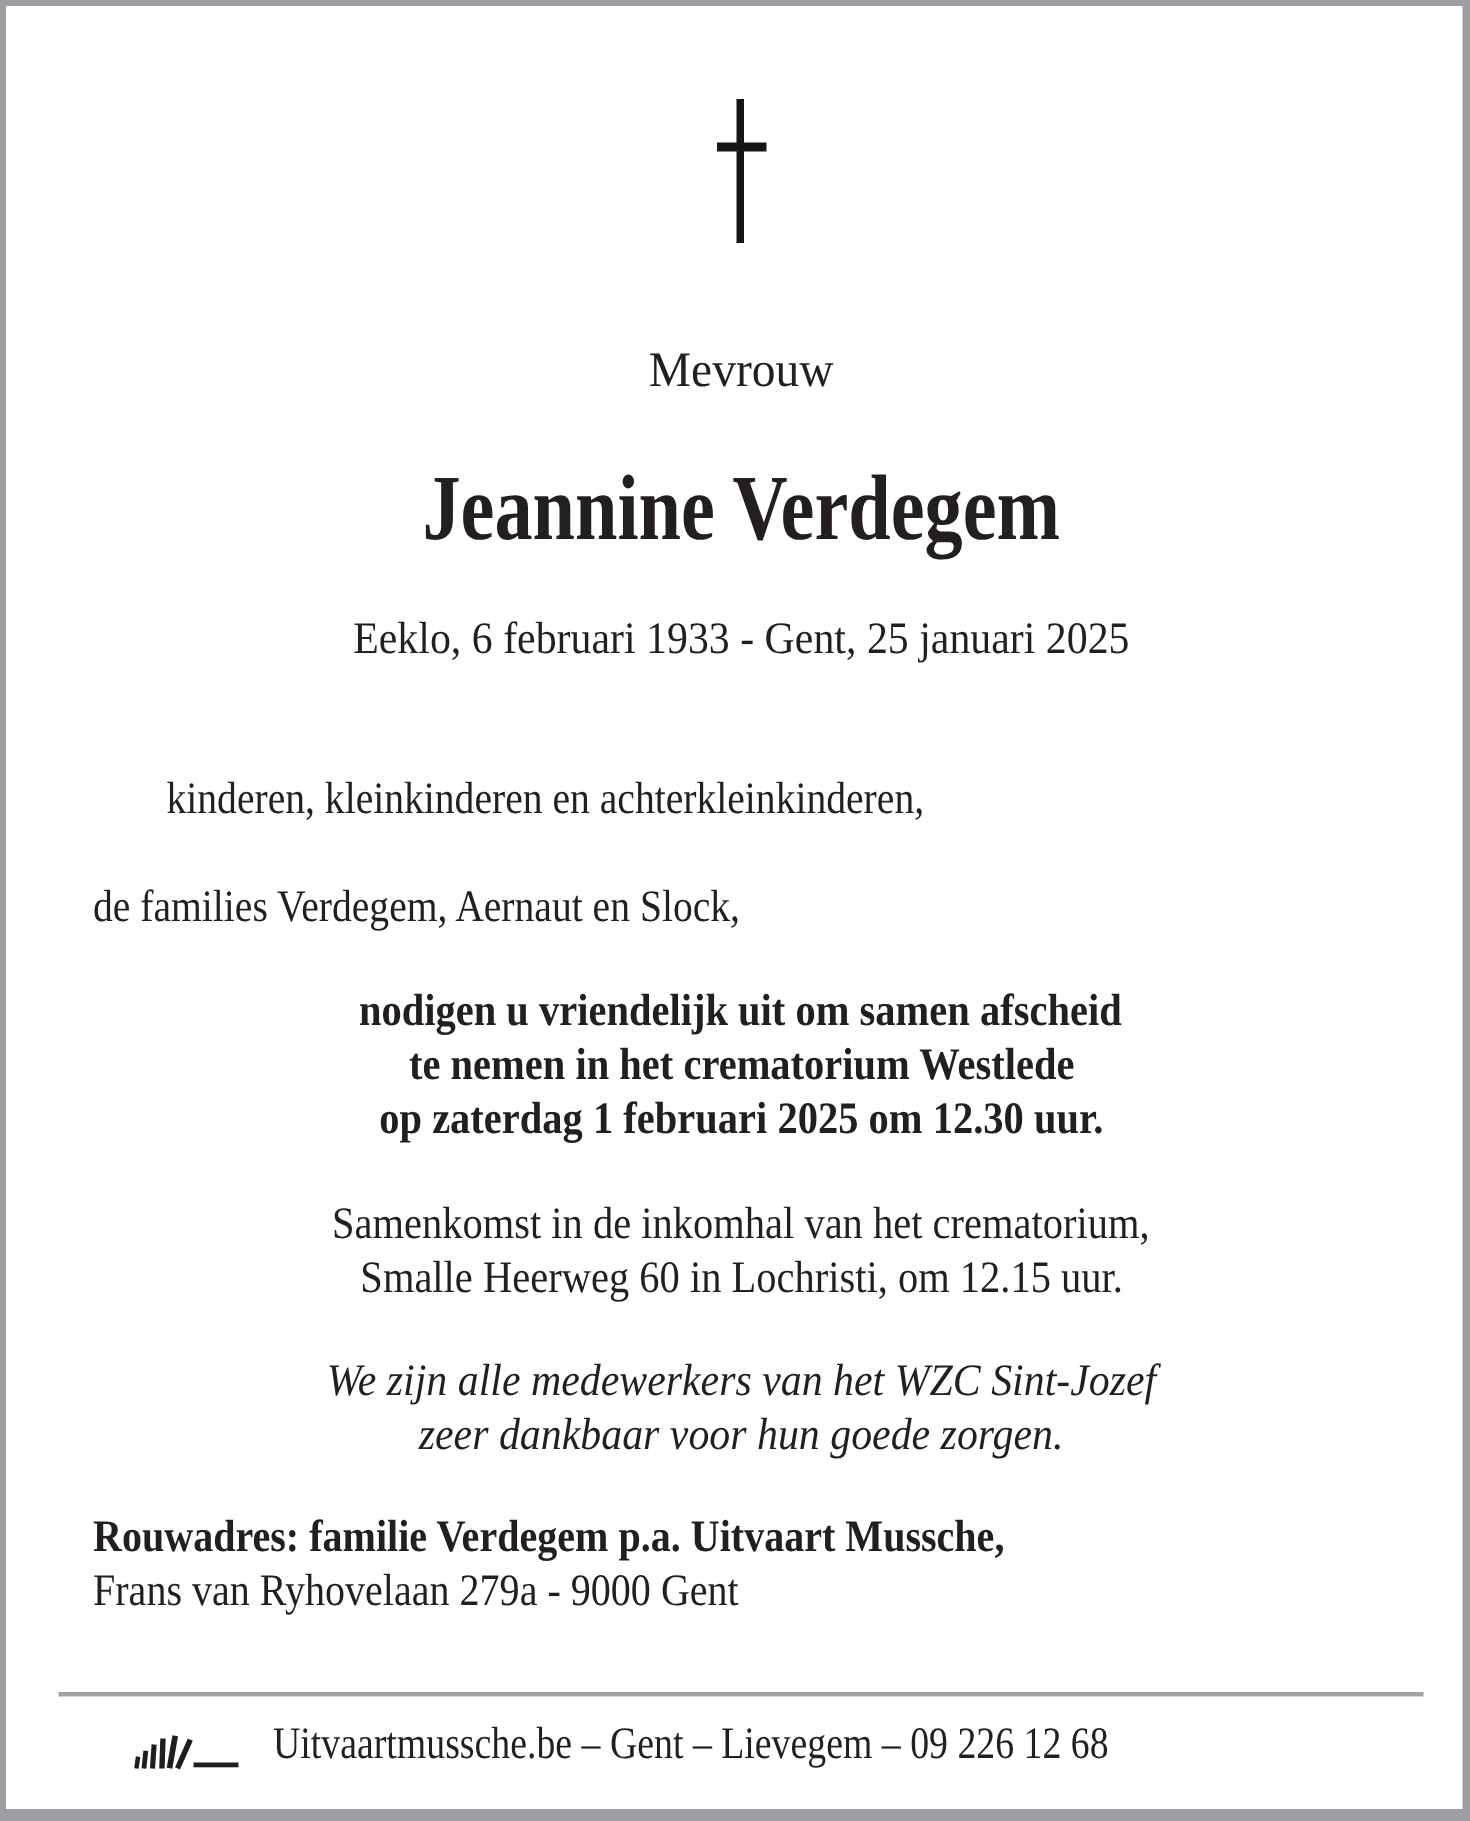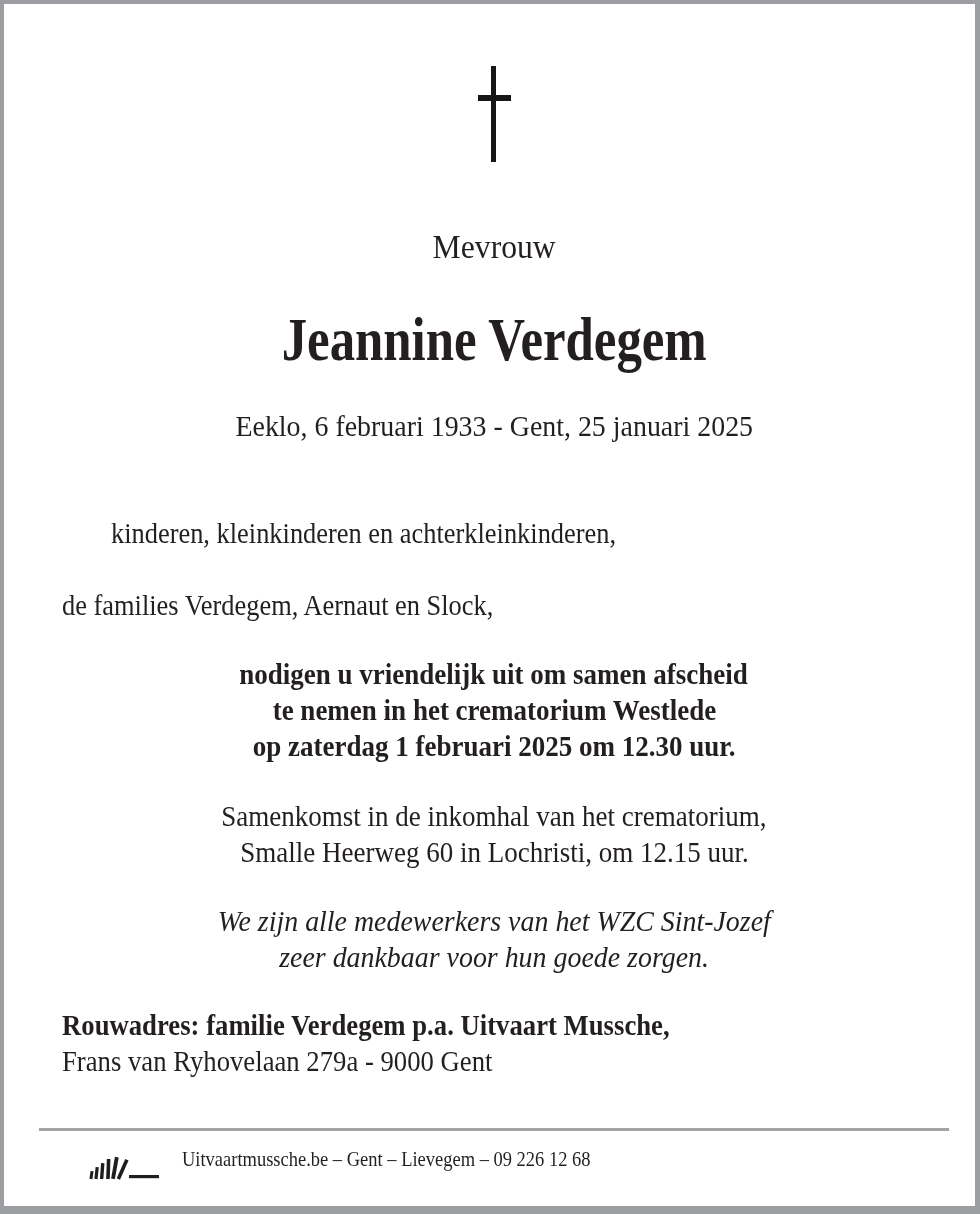--- a/index.html
+++ b/index.html
@@ -29,21 +29,21 @@
 
   .fam { font-size: 30px; left: 58px; }
   .bold-block { font-size: 30px; font-weight: bold; }
   .reg-block { font-size: 30px; }
   .ital-block { font-size: 30px; font-style: italic; }
 
   .sep { position: absolute; left: 35px; top: 1124px; width: 910px; height: 3px; background: #a3a3a6; }
 
   .footer { position: absolute; top: 1142px; left: 0; width: 980px; height: 40px; }
   .logo { position: absolute; left: 85px; top: 8px; width: 72px; height: 26px; }
-  .footer-text { position: absolute; left: 178px; top: 0; font-size: 22px; white-space: nowrap; }
+  .footer-text { position: absolute; left: 178px; top: 0; font-size: 30px; white-space: nowrap; }
 </style>
 </head>
 <body>
 
 <div class="frame">
 
   <div class="cross">
     <div class="v"></div>
     <div class="h" style="left:11px;width:33px;"></div>
   </div>

